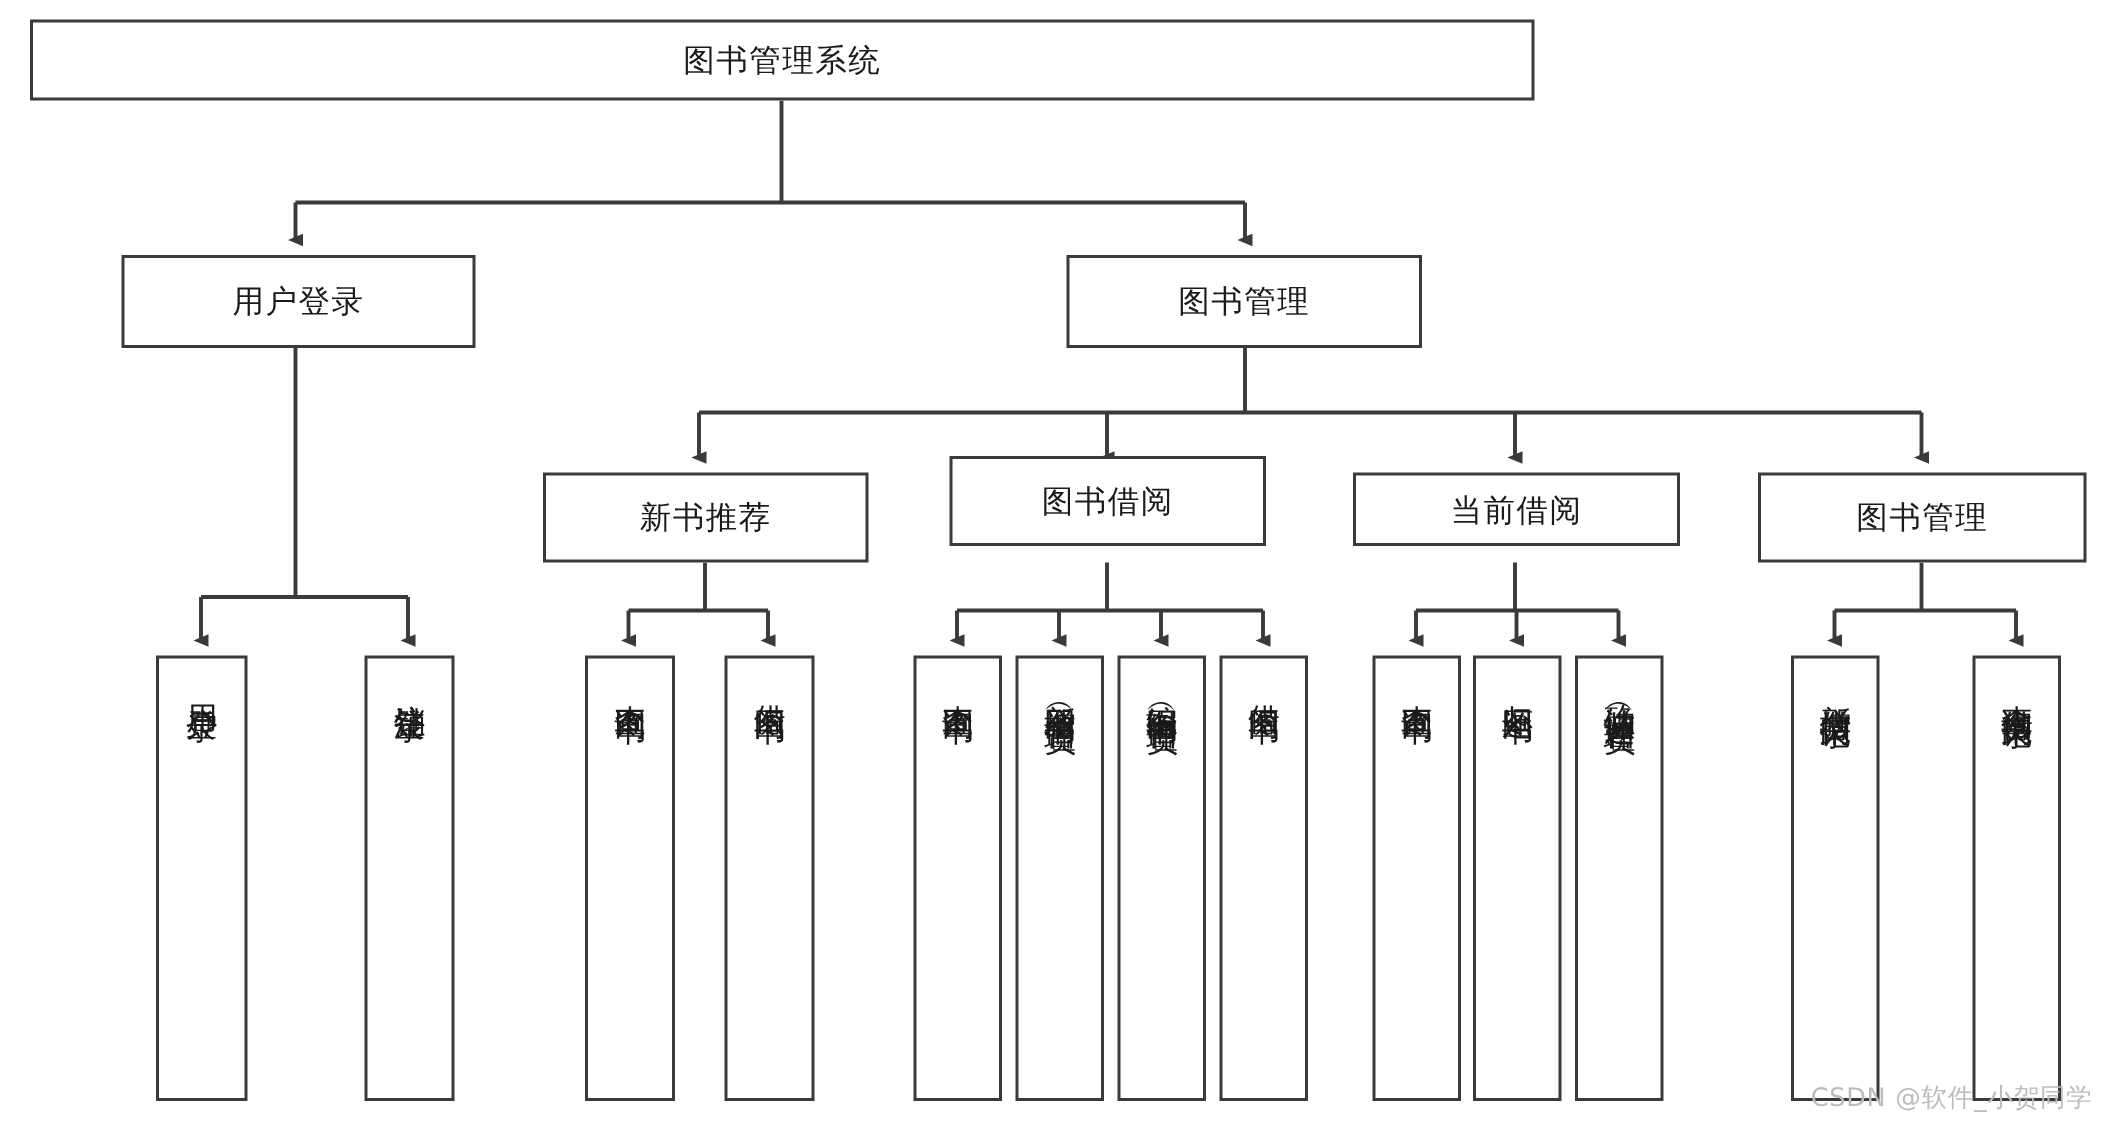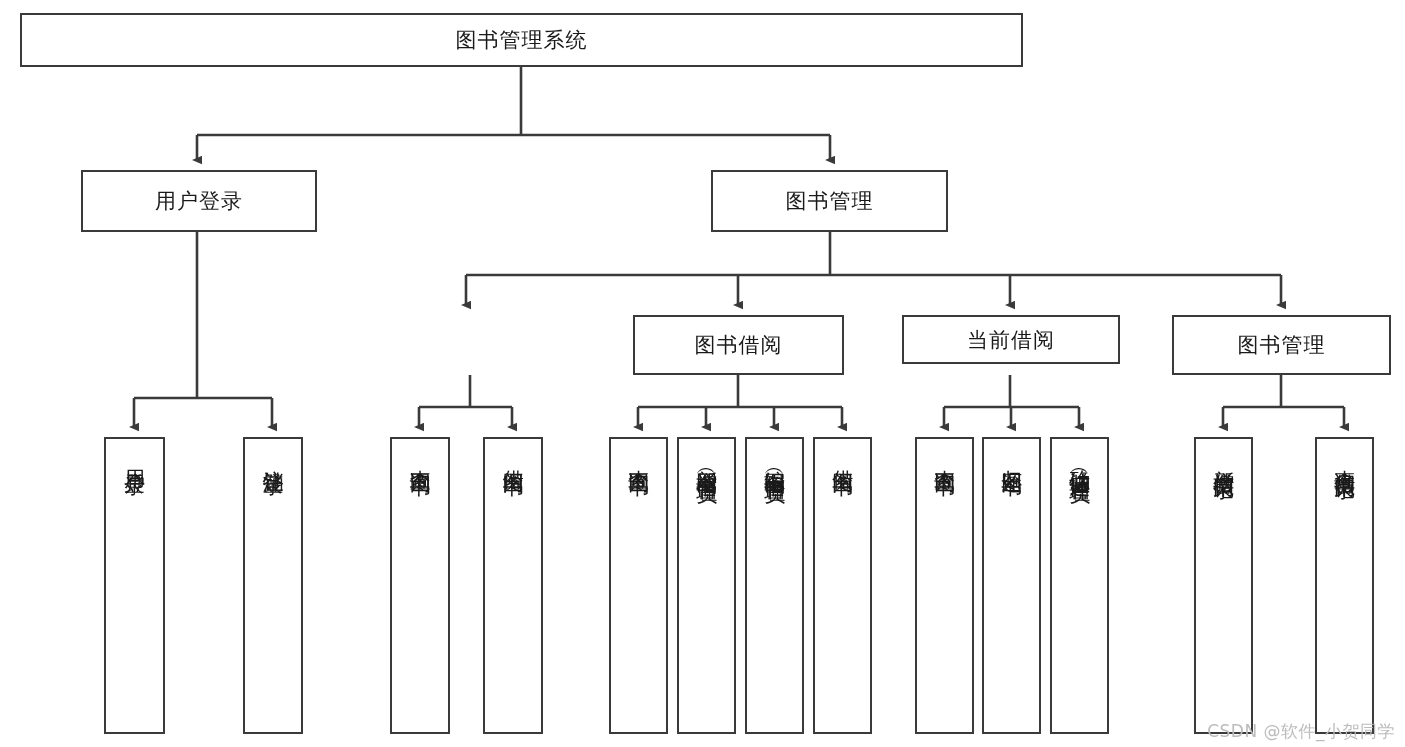--- a/index.html
+++ b/index.html
@@ -122,21 +122,24 @@
     <span>图书管理系统</span>
   </div>
 
   <div class="node horiz" style="left:81px; top:170px; width:236px; height:62px;">
     <span>用户登录</span>
   </div>
   <div class="node horiz" style="left:711px; top:170px; width:237px; height:62px;">
     <span>图书管理</span>
   </div>
 
-  <div class="node horiz" style="left:633px; top:315px; width:211px; height:60px;">
+  <div class="node horiz" style="left:362px; top:315px; width:217px; height:60px;">
+    <span>新书推荐</span>
+  </div>
+  <div class="node horiz" style="left:633px; top:304px; width:211px; height:60px;">
     <span>图书借阅</span>
   </div>
   <div class="node horiz" style="left:902px; top:315px; width:218px; height:49px;">
     <span>当前借阅</span>
   </div>
   <div class="node horiz" style="left:1172px; top:315px; width:219px; height:60px;">
     <span>图书管理</span>
   </div>
 
   <div class="node vert" style="left:104px; top:437px; width:61px; height:297px;">

